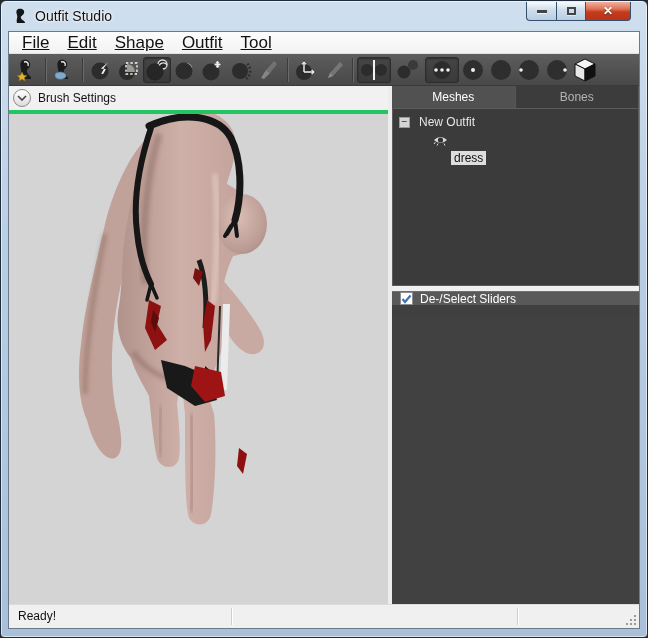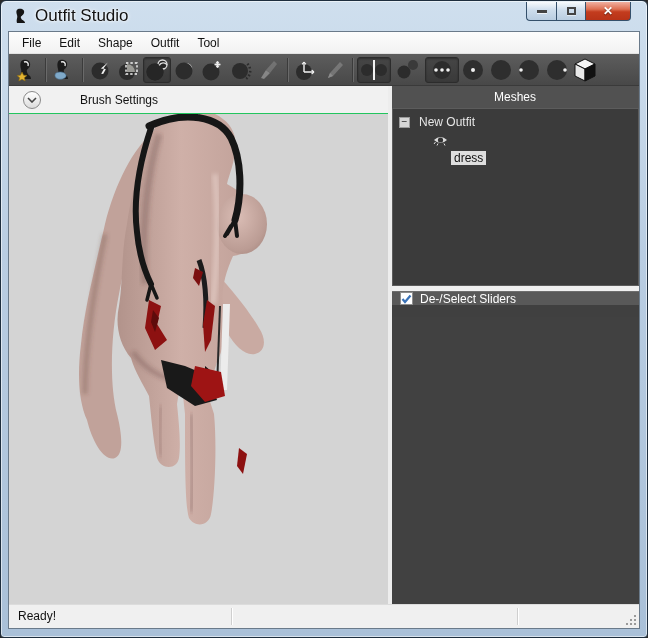--- a/index.html
+++ b/index.html
@@ -6,59 +6,59 @@
   html,body { width:648px; height:638px; background:#2a2a2a; font-family:"Liberation Sans", sans-serif; overflow:hidden; }
 
   .frame { position:absolute; inset:0; border-radius:6px 6px 4px 4px;
     background:linear-gradient(180deg,#cfdfee 0%,#b9cde2 40%,#a9c0d8 100%);
     border:1px solid #1e2e3e; box-shadow:inset 0 0 0 1px rgba(255,255,255,.55); }
 
   
   .titlebar { position:absolute; left:0; top:0; right:0; height:30px; }
   .app-icon { position:absolute; left:12px; top:7px; width:16px; height:16px; }
   .title-text { position:absolute; left:34px; top:0; height:30px; line-height:30px;
-    font-size:17px; color:#111; text-shadow:0 0 4px #fff,0 0 2px #fff; }
+    font-size:14px; color:#111; text-shadow:0 0 4px #fff,0 0 2px #fff; }
   .winbtns { position:absolute; right:16px; top:1px; display:flex; }
   .winbtn { height:19px; border:1px solid #35506b; border-top:none; display:flex; align-items:center; justify-content:center;
     background:linear-gradient(180deg,rgba(255,255,255,.85),rgba(205,220,235,.5) 45%,rgba(160,185,210,.45));
     color:#333; }
   .winbtn.min { width:30px; border-radius:0 0 0 4px; border-right:none; }
   .winbtn.max { width:29px; border-right:none; }
   .winbtn.close { width:46px; border-radius:0 0 4px 0;
     background:linear-gradient(180deg,#f0b0a0 0%,#dd6f52 40%,#c33c1e 55%,#b83318 100%); color:#fff; }
   .glyph-min { width:10px; height:3px; background:#444; box-shadow:0 1px 0 rgba(255,255,255,.7); }
   .glyph-max { width:9px; height:8px; border:2px solid #444; box-shadow:0 1px 0 rgba(255,255,255,.5); }
   .glyph-x { font-size:12px; font-weight:bold; color:#fff; text-shadow:0 1px 1px rgba(0,0,0,.5); line-height:1; }
 
   
   .client { position:absolute; left:7px; right:7px; top:30px; bottom:8px;
     background:#f0f0f0; border:1px solid #6a7a8a; overflow:hidden; }
   
 
   .menubar { position:absolute; left:0; top:0; right:0; height:22px;
     background:linear-gradient(180deg,#fdfdfd,#f2f2f2); border-bottom:1px solid #e2e2e2;
     display:flex; align-items:center; padding-left:4px; }
-  .menu-item { font-size:12px; color:#111; padding:3px 9px; cursor:default; }
+  .menu-item { font-size:17px; color:#111; padding:3px 9px; cursor:default;text-decoration:underline; }
 
   .toolbar { position:absolute; left:0; top:22px; right:0; height:32px;
     background:linear-gradient(180deg,#5d5d5d,#484848); border-bottom:1px solid #3a3a3a;
     display:flex; align-items:center; padding-left:4px; }
   .tbtn { width:28px; height:26px; display:flex; align-items:center; justify-content:center;
     border-radius:3px; border:1px solid transparent; }
   .tbtn.sel { background:rgba(0,0,0,.22); border-color:#2c2c2c; box-shadow:inset 0 1px 2px rgba(0,0,0,.35); }
   .tbtn.wide { width:34px; }
   .tbtn.dis { opacity:.5; }
   .tsep { width:1px; height:24px; background:#3b3b3b; box-shadow:1px 0 0 #6a6a6a; margin:0 4px; }
 
   
   .main { position:absolute; left:0; top:54px; right:0; bottom:24px; background:#f0f0f0; }
 
   .left-pane { position:absolute; left:0; top:0; width:379px; bottom:0; }
   .brush-header { position:absolute; left:0; top:0; right:0; height:28px; background:#f1f1f1;
-    border-bottom:1px solid #22c55e; display:flex; align-items:center; padding-left:14px;gap:32px; }
+    border-bottom:4px solid #22c55e; display:flex; align-items:center; padding-left:4px; }
   .chev-btn { width:18px; height:18px; border-radius:50%; border:1px solid #8a8a8a;
     background:linear-gradient(180deg,#ffffff,#dcdcdc); display:flex; align-items:center; justify-content:center; margin-right:7px; }
   .brush-label { font-size:12px; color:#111; }
   .viewport { position:absolute; left:0; top:28px; right:0; bottom:0; background:#d4d4d4; overflow:hidden; }
 
   .splitter { position:absolute; left:379px; top:0; width:4px; bottom:0; background:#ededed; }
 
   .right-pane { position:absolute; left:383px; top:0; right:0; bottom:0; background:#404040; }
   .tabs { position:absolute; left:0; top:0; right:0; height:22px; display:flex; background:#353535;justify-content:space-between; }
   .tab { flex:1; display:flex; align-items:center; justify-content:center; font-size:12px;
@@ -357,20 +357,21 @@
             <polygon points="186,154 194,158 190,172 184,164" fill="#7c0f0f"></polygon>
           </svg>
         </div>
       </div>
 
       <div class="splitter"></div>
 
       <div class="right-pane">
         <div class="tabs">
           <div class="tab active">Meshes</div>
+          <div class="tab">Bones</div>
         </div>
 
         <div class="tree">
           <div class="tree-row">
             <div class="expander">−</div>
             <span class="tree-label">New Outfit</span>
           </div>
           <div class="tree-row">
             <div class="tree-indent"></div>
             <svg class="eye" viewBox="0 0 15 12">

